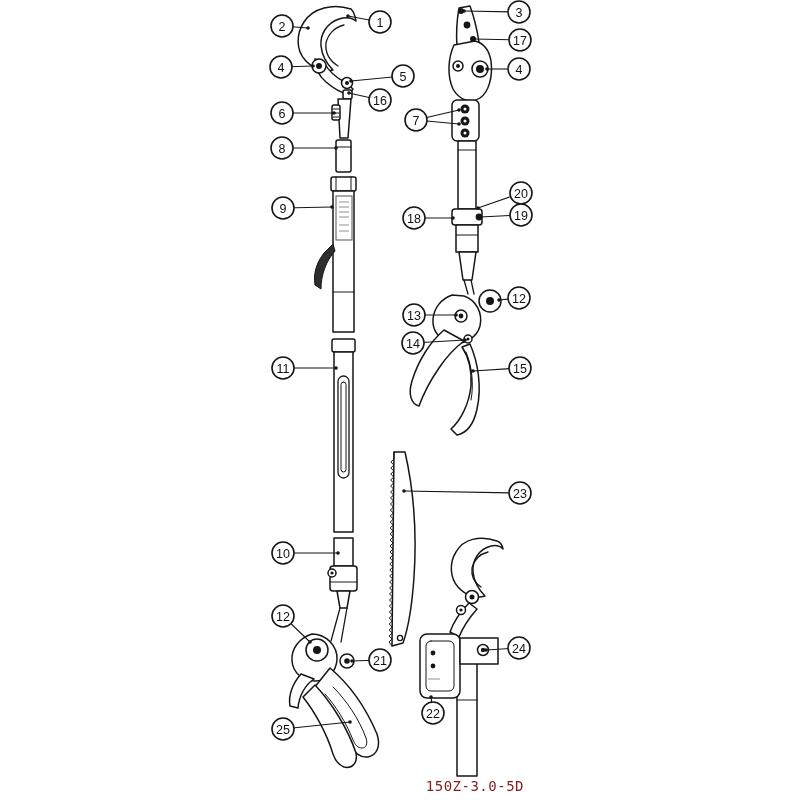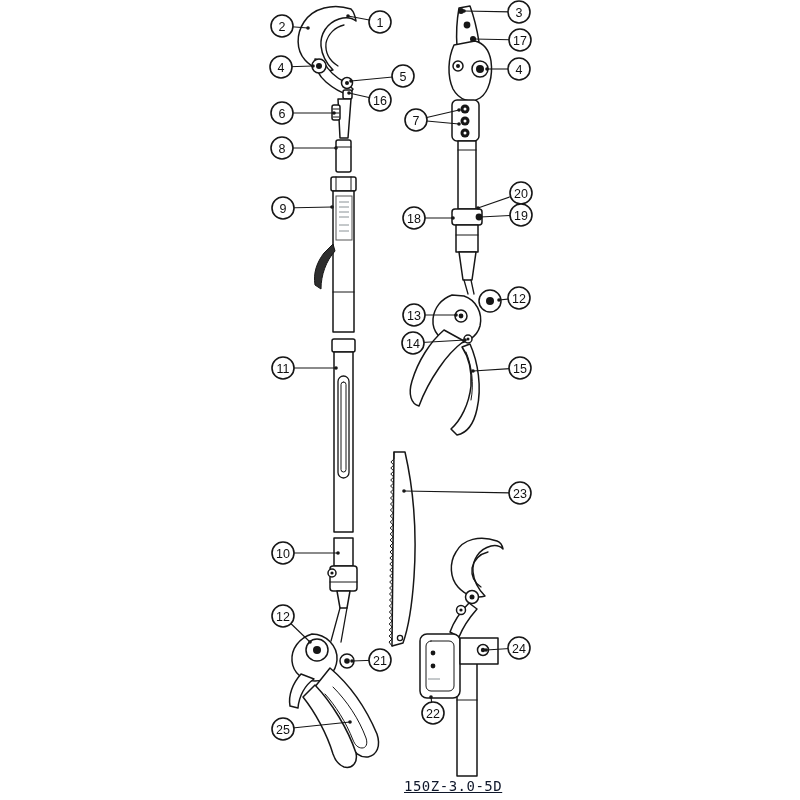--- a/index.html
+++ b/index.html
@@ -13,22 +13,22 @@
   .dark{fill:#2e2e2e;stroke:#161616;stroke-width:1;}
   .dot{fill:#161616;stroke:none;}
   .white-dot{fill:#fff;stroke:none;}
   .sticker{fill:#fff;stroke:#555;stroke-width:1;}
   .label-line{fill:none;stroke:#8a9296;stroke-width:1;}
   
   .leader{stroke:#161616;stroke-width:1.1;}
   .leader-dot{fill:#161616;}
   .badge{fill:#fff;stroke:#161616;stroke-width:1.6;}
   .badge-num{font:12.5px "Liberation Sans",sans-serif;fill:#111;text-anchor:middle;}
-  .model-label{position:absolute;left:404px;top:778px;width:120px;text-align:left;
-               font:14px "DejaVu Sans Mono",monospace;color:#0f172a;letter-spacing:.5px;text-decoration:underline;}
+  .model-label{position:absolute;left:404px;top:778px;width:120px;text-align:right;
+               font:14px "DejaVu Sans Mono",monospace;color:#7f1d1d;letter-spacing:.5px;}
 </style>
 </head>
 <body>
 
 <div class="canvas">
 <svg width="800" height="800" viewBox="0 0 800 800">
 
   <g>
 
     <g>

